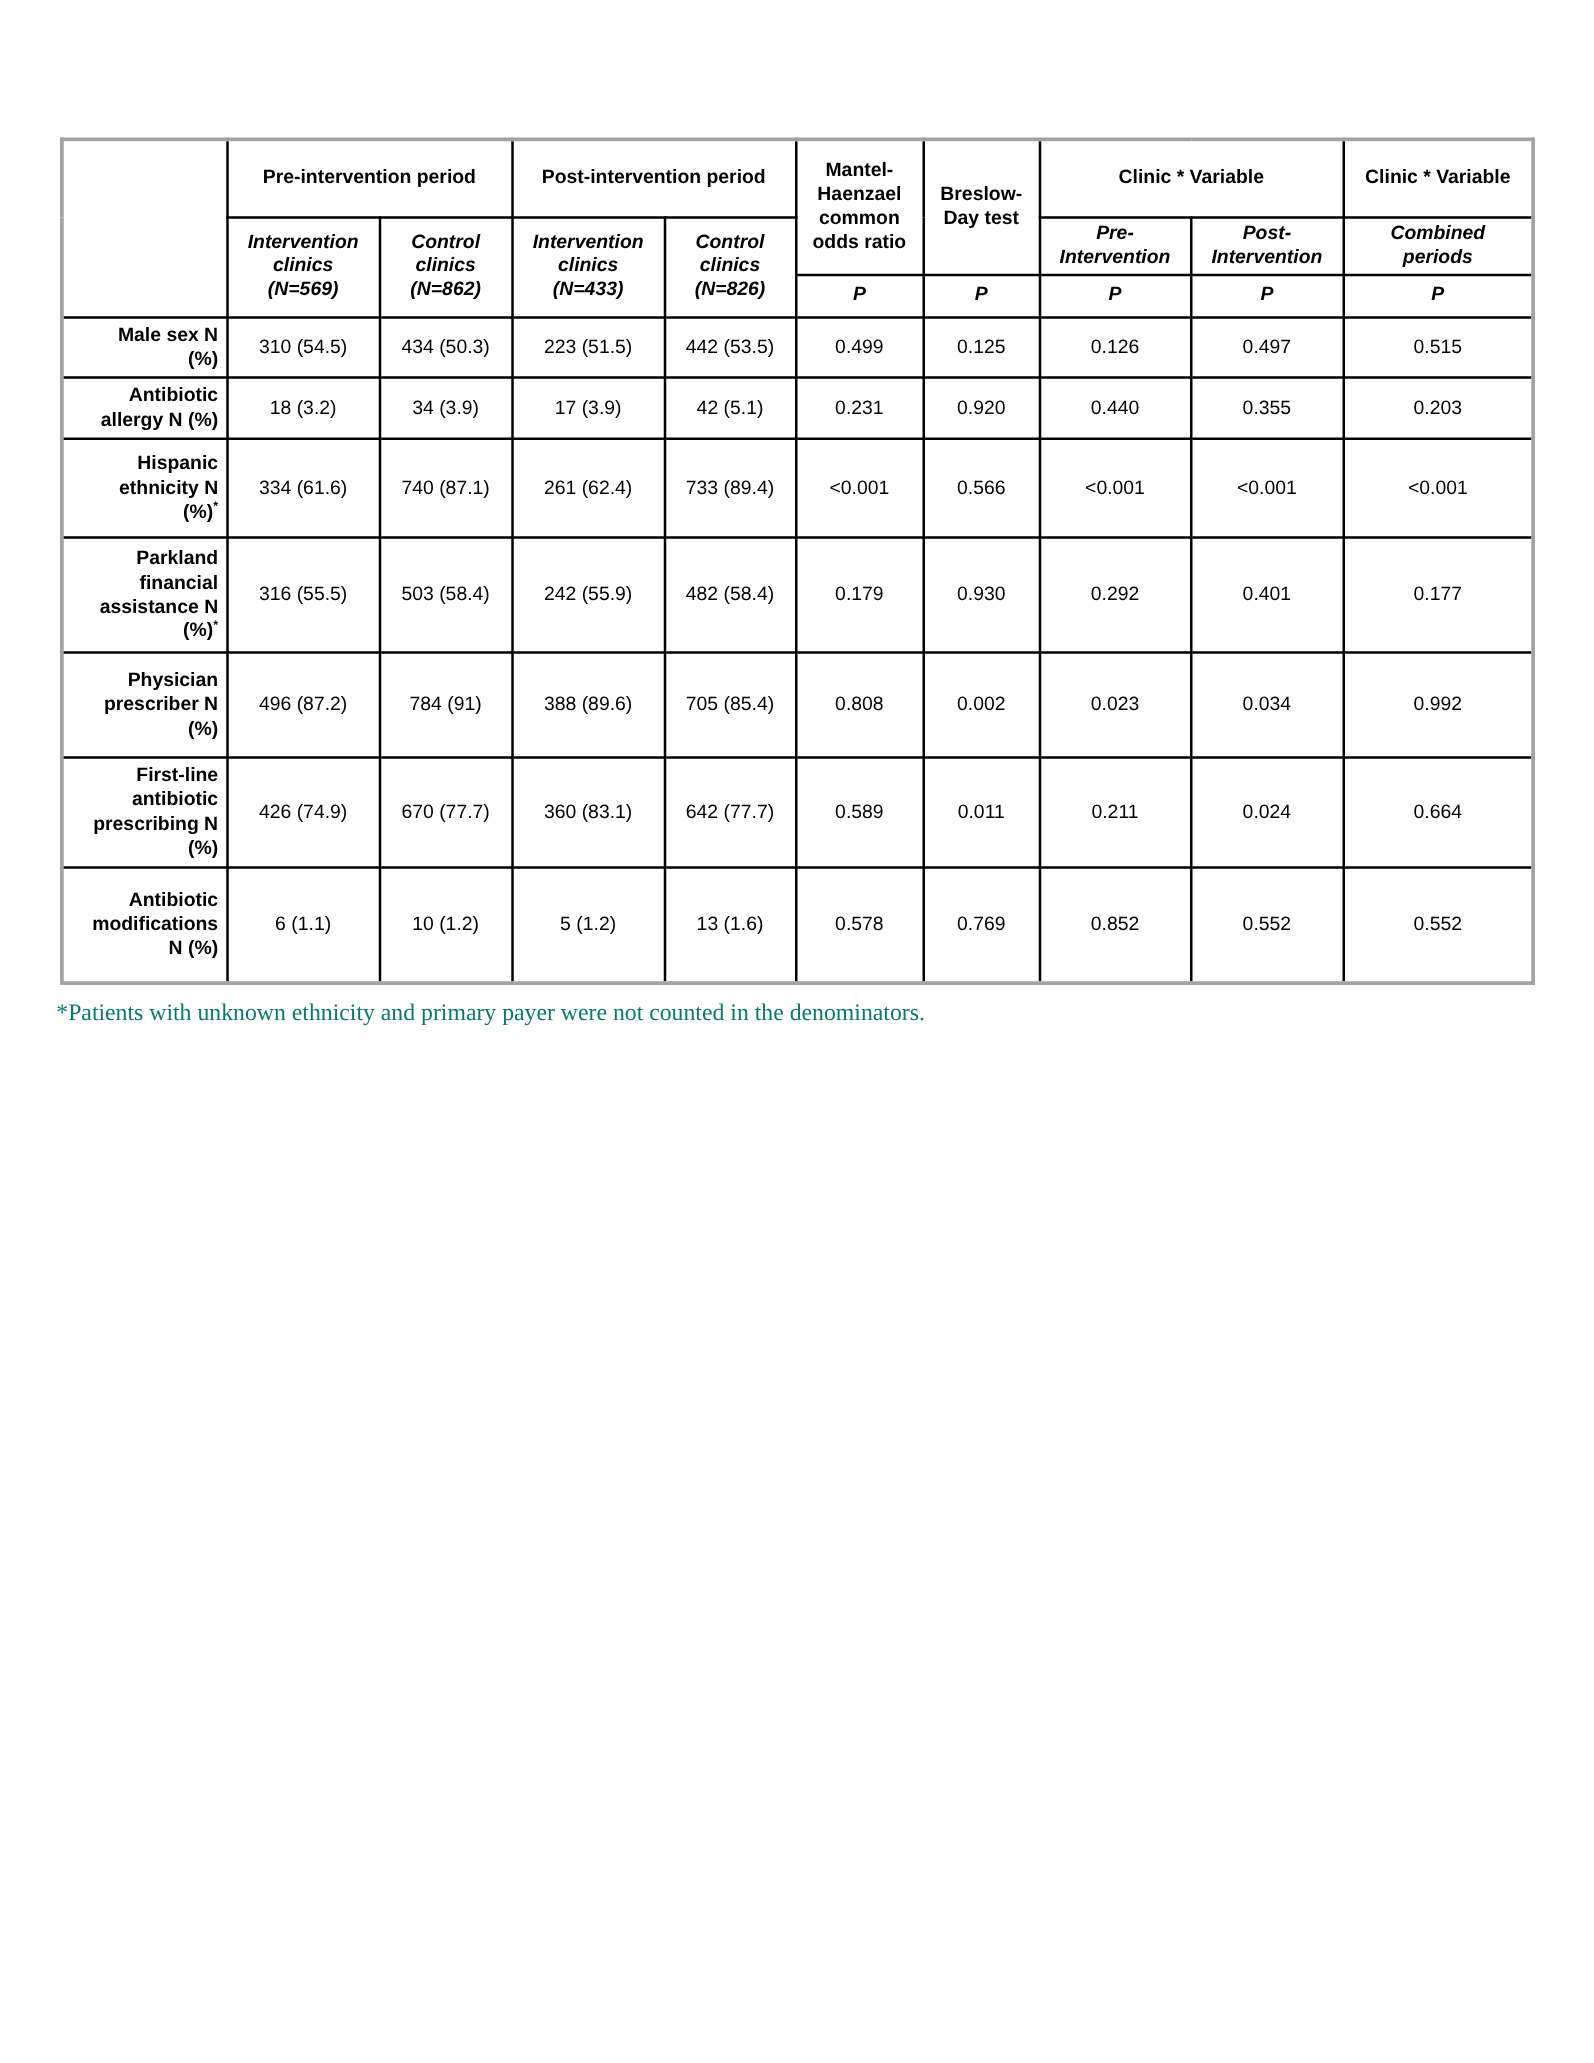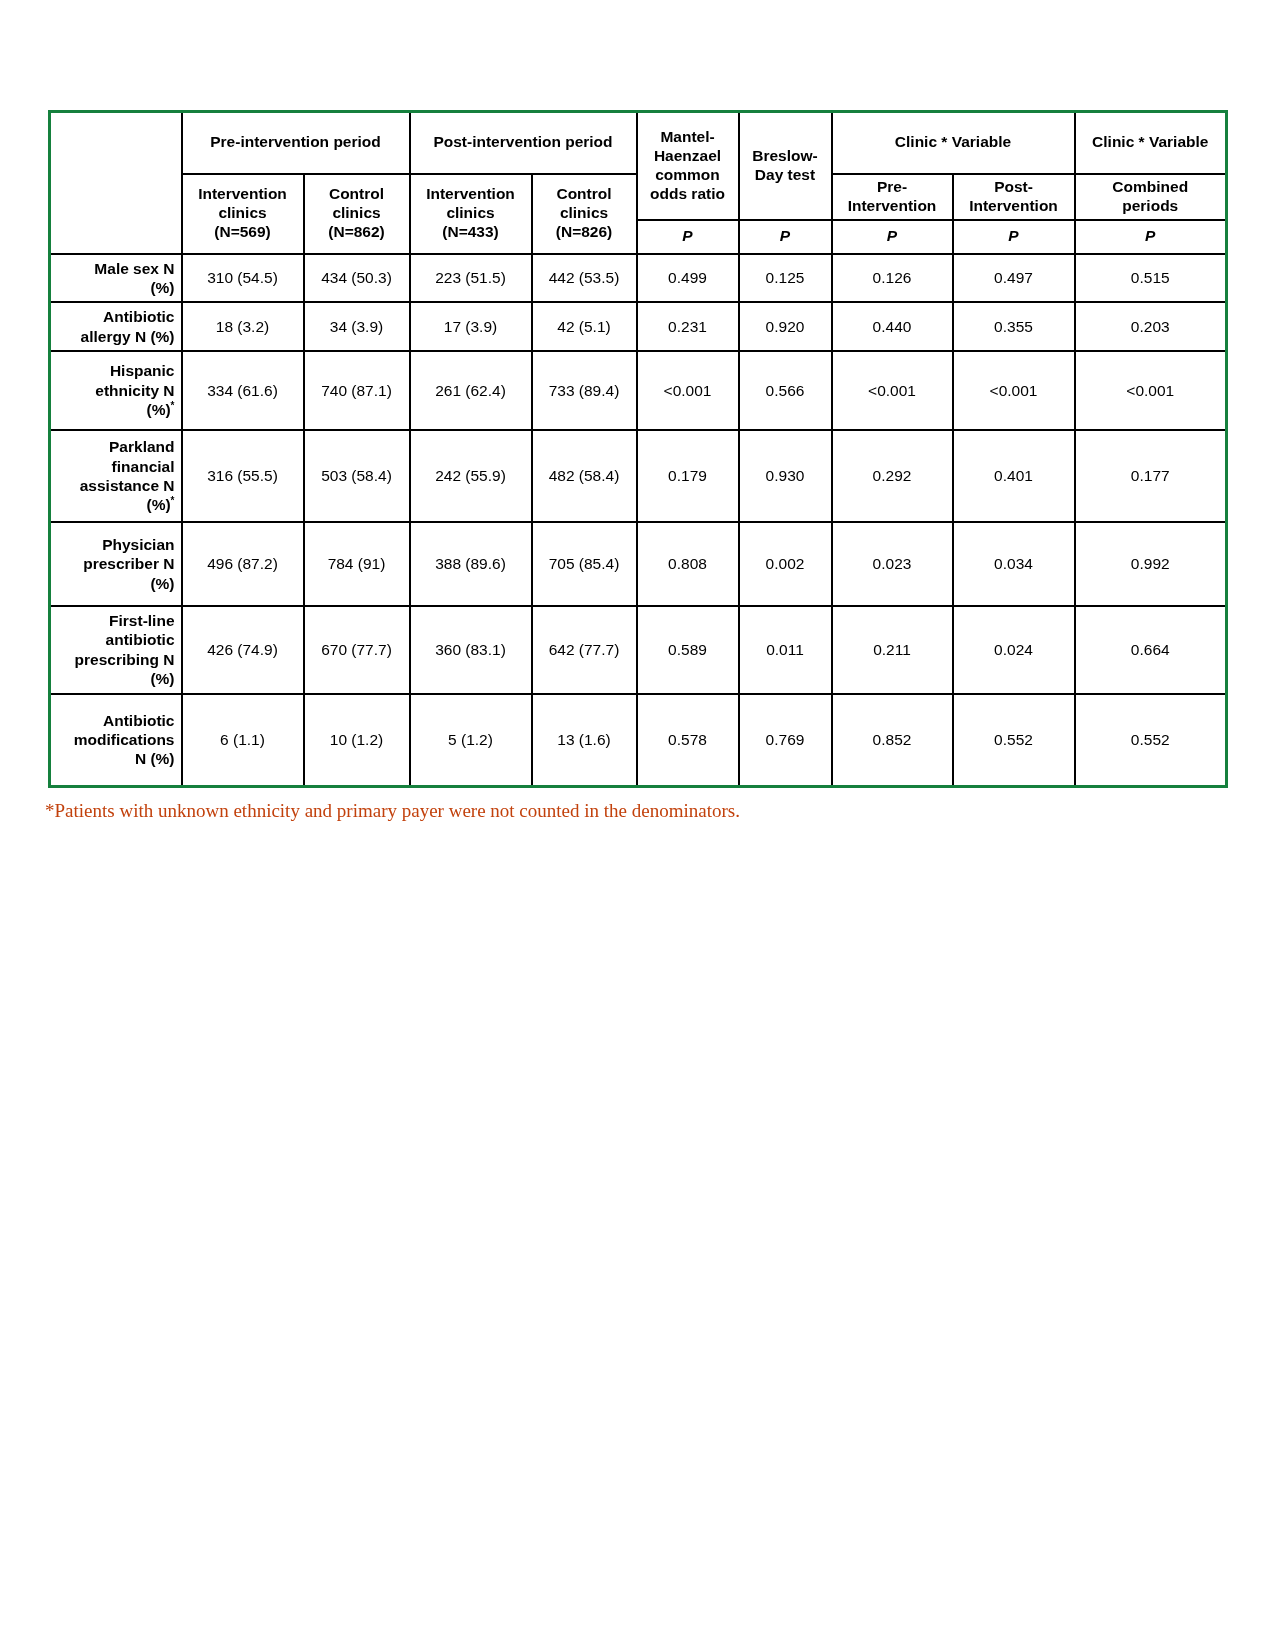--- a/index.html
+++ b/index.html
@@ -5,29 +5,29 @@
   * { margin:0; padding:0; box-sizing:border-box; }
   html,body { background:#ffffff; }
   body {
     width:1275px; height:1650px; position:relative;
     font-family:"Liberation Sans", sans-serif; color:#000;
     overflow:hidden;
   }
   table.main {
     position:absolute; left:48px; top:110px; width:1177px;
     border-collapse:collapse; table-layout:fixed;
-    border:3px solid #15803d;
+    border:3px solid #a3a3a3;
   }
   th, td { border:2px solid #000; vertical-align:middle; }
   thead th {
     font-weight:bold; font-size:15.5px; line-height:1.22;
     text-align:center; white-space:pre-line; padding:2px 3px;
   }
   thead tr.r1 { height:62px; }
-  thead tr.r2 { height:46px; }
+  thead tr.r2 { height:46px;font-style:italic; }
   thead tr.p-row { height:34px; }
   thead tr.p-row th { font-style:italic; }
   tbody th.rowlabel {
     text-align:right; font-weight:bold; font-size:15.5px;
     line-height:1.25; white-space:pre-line; padding:4px 6px;
     vertical-align:middle;
   }
   tbody th.rowlabel sup { font-size:10px; line-height:0; }
   tbody td {
     text-align:center; font-size:15.5px; font-weight:normal;
@@ -36,21 +36,21 @@
   tbody tr:nth-child(1){ height:46px; }
   tbody tr:nth-child(2){ height:45px; }
   tbody tr:nth-child(3){ height:79px; }
   tbody tr:nth-child(4){ height:92px; }
   tbody tr:nth-child(5){ height:84px; }
   tbody tr:nth-child(6){ height:78px;margin-left:20px; }
   tbody tr:nth-child(7){ height:93px; }
   .footnote {
     position:absolute; left:45px; top:800px; width:1180px;
     font-family:"Liberation Serif", serif; font-size:19px;
-    color:#c2410c; text-align:left;
+    color:#0f766e; text-align:left;
   }
 </style>
 </head>
 <body>
 
 <table class="main">
   <colgroup>
     <col style="width:132px">
       <col style="width:122px">
       <col style="width:106px">

